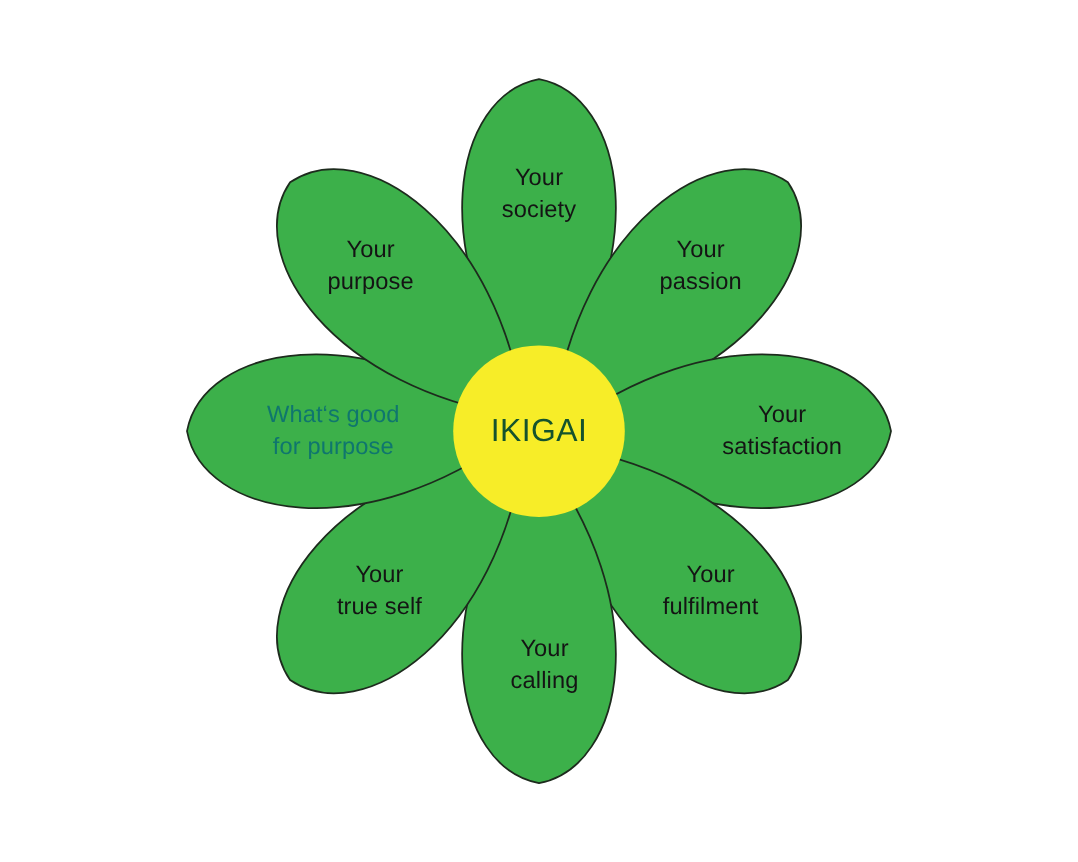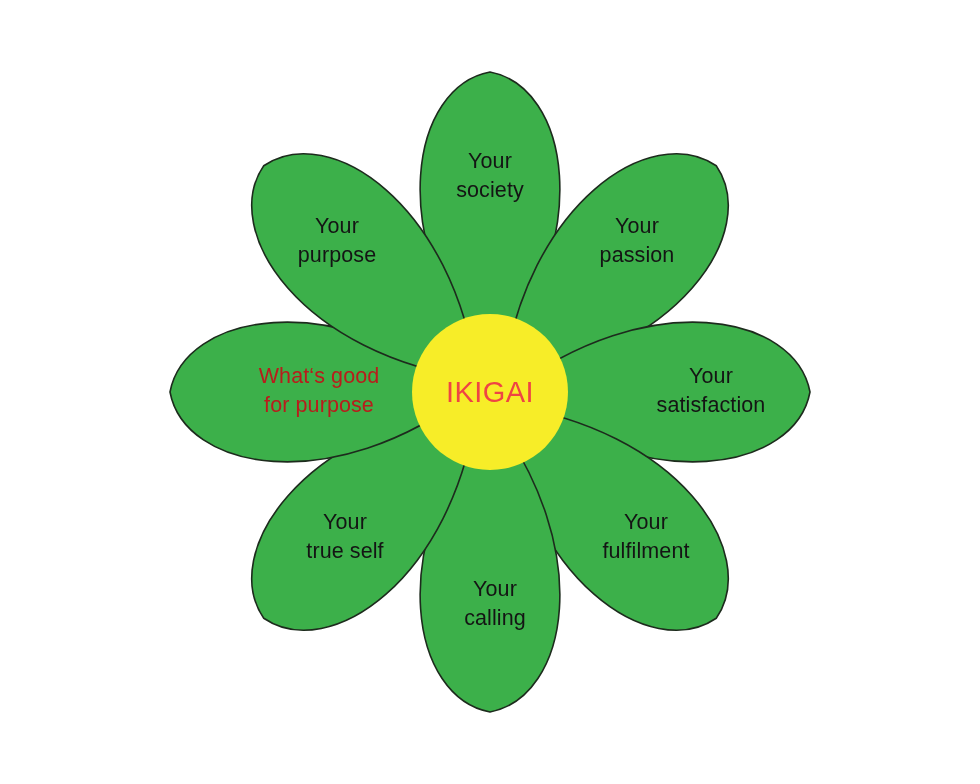--- a/index.html
+++ b/index.html
@@ -79,19 +79,19 @@
     <circle id="center-circle" class="center-circle" cx="490" cy="392" r="78" fill="#F7ED28"></circle>
   </svg>
 
   <div id="label-layer">
       <div class="petal-label" style="left: 490px; top: 176px; color: rgb(20, 20, 20);"><div>Your</div><div>society</div></div>
       <div class="petal-label" style="left: 637px; top: 241px; color: rgb(20, 20, 20);"><div>Your</div><div>passion</div></div>
       <div class="petal-label" style="left: 711px; top: 391px; color: rgb(20, 20, 20);"><div>Your</div><div>satisfaction</div></div>
       <div class="petal-label" style="left: 646px; top: 537px; color: rgb(20, 20, 20);"><div>Your</div><div>fulfilment</div></div>
       <div class="petal-label" style="left: 495px; top: 604px; color: rgb(20, 20, 20);"><div>Your</div><div>calling</div></div>
       <div class="petal-label" style="left: 345px; top: 537px; color: rgb(20, 20, 20);"><div>Your</div><div>true self</div></div>
-      <div class="petal-label" style="left: 303px; top: 391px; color: #b91c1c; margin-left: 16px;"><div>What‘s good</div><div>for purpose</div></div>
+      <div class="petal-label" style="left: 303px; top: 391px; color: #0f766e;"><div>What‘s good</div><div>for purpose</div></div>
       <div class="petal-label" style="left: 337px; top: 241px; color: rgb(20, 20, 20);"><div>Your</div><div>purpose</div></div>
     </div>
 
-  <div class="center-label" id="center-label-el" style="left: 490px; top: 392px; color: #ef4444;">IKIGAI</div>
+  <div class="center-label" id="center-label-el" style="left: 490px; top: 392px; color: #14532d;">IKIGAI</div>
 
 </div>
 
 </body></html>

